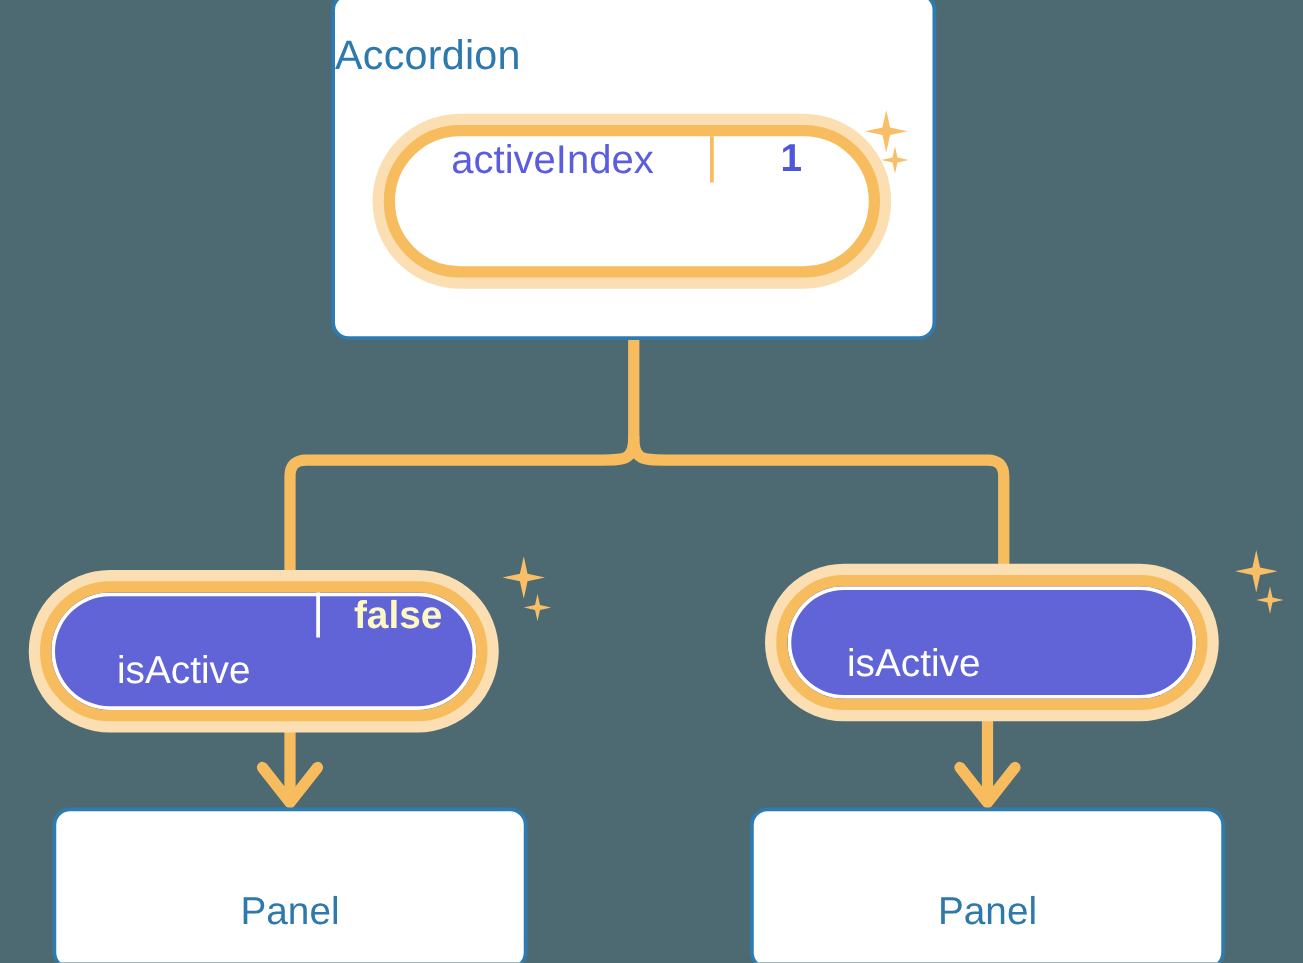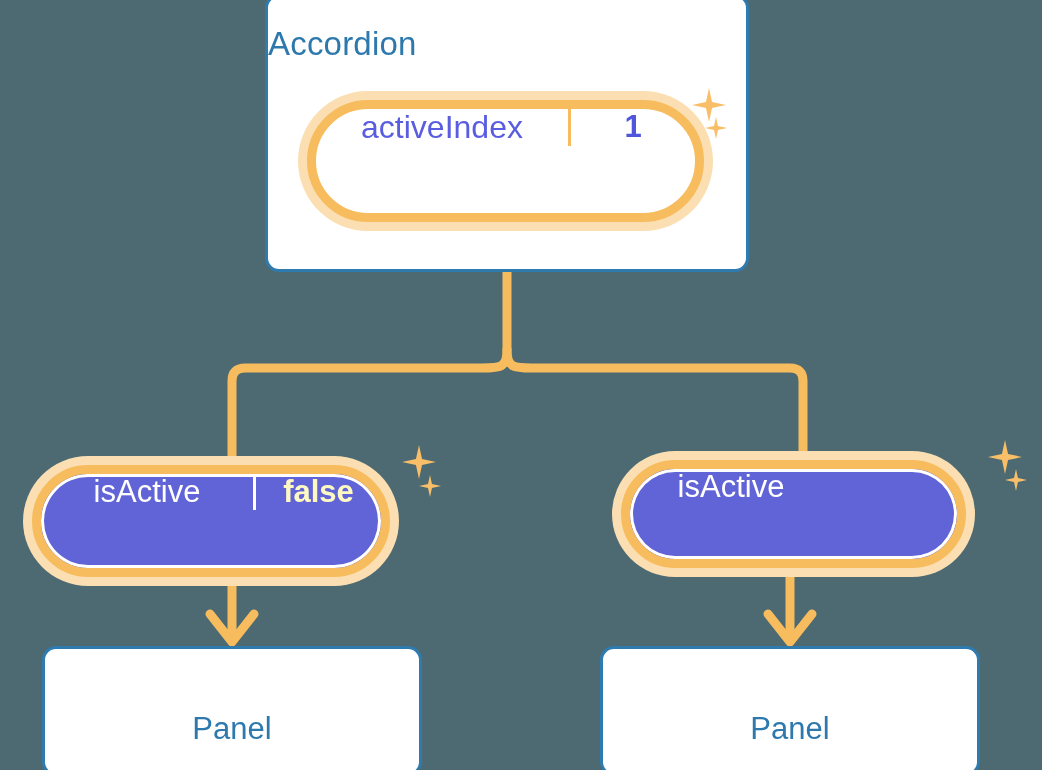--- a/index.html
+++ b/index.html
@@ -120,20 +120,21 @@
   }
   #pill-left  { left: 32px;  top: 465px; width: 358px; height: 112px; }
   #pill-right { left: 621px; top: 460px; width: 345px; height: 108px; }
 
   .pill-purple .pill-key {
     display: flex;
     align-items: center;
     justify-content: center;
     color: #ffffff;
     font-size: 31px;
+    margin-top: 44px;
   }
   .pill-purple .pill-val {
     display: flex;
     align-items: center;
     justify-content: center;
     color: #fef9c3;
     font-size: 31px;
     font-weight: bold;
     border-left: 3px solid #ffffff;
   }

